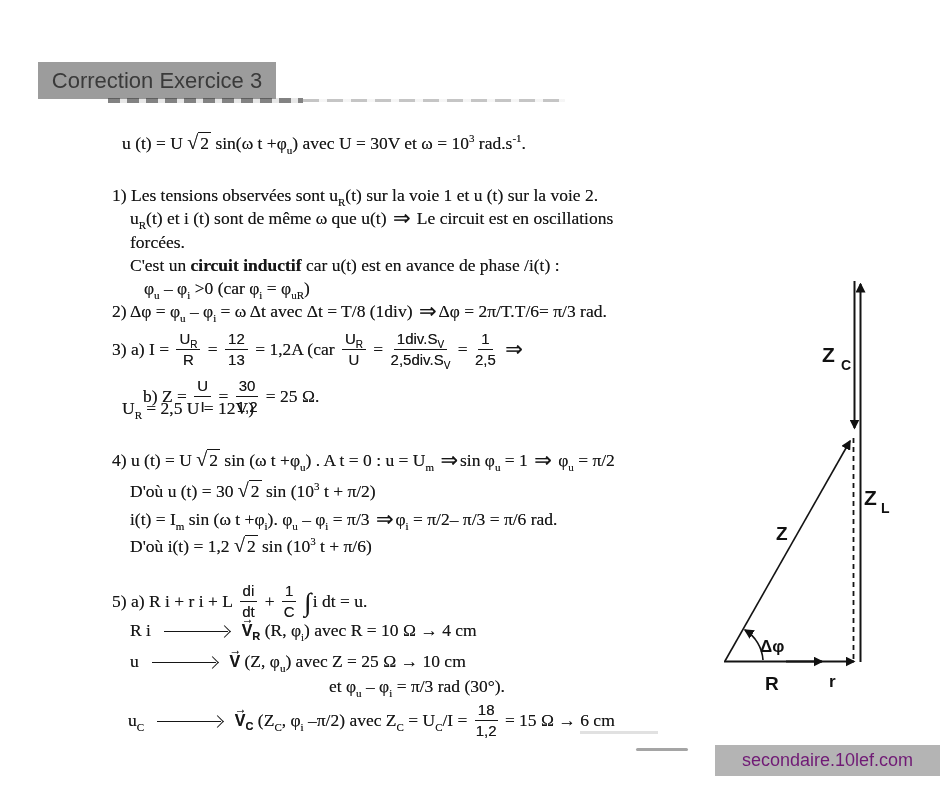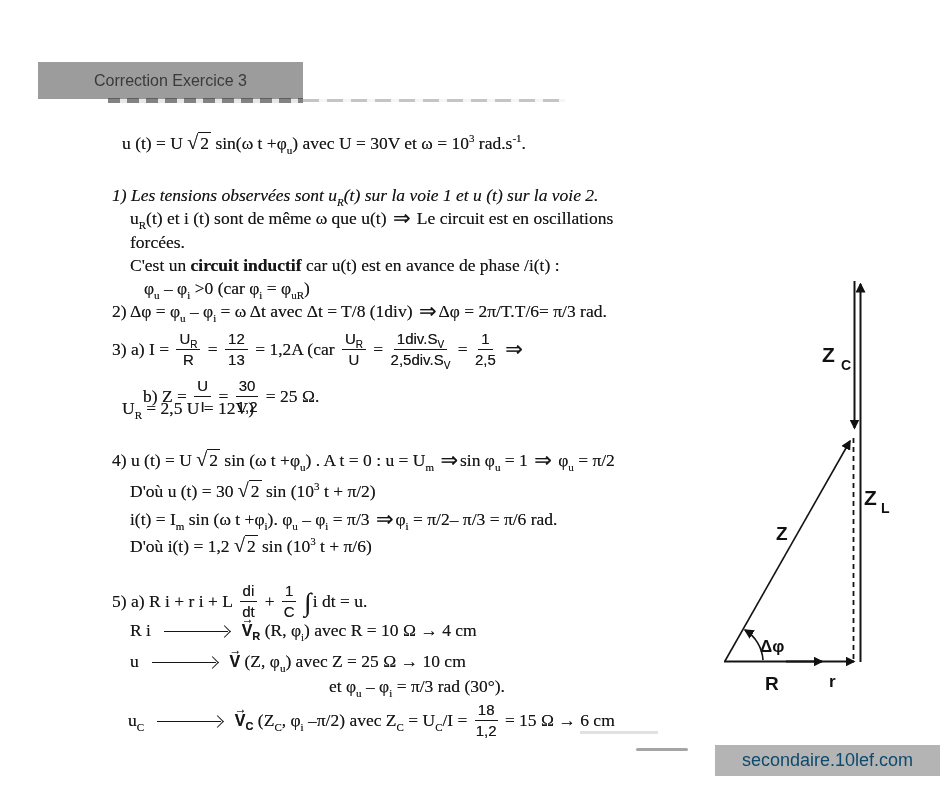--- a/index.html
+++ b/index.html
@@ -1,23 +1,23 @@
 <!DOCTYPE html>
 <html><head>
 <meta charset="utf-8">
 <style>
   html,body{margin:0;padding:0;background:#fff;}
   .page{position:relative;width:940px;height:788px;background:#ffffff;overflow:hidden;
         font-family:"Liberation Serif",serif;color:#161616;}
-  .badge-header{position:absolute;left:38px;top:62px;width:265px;height:37px;background:#9c9c9c;
+  .badge-header{position:absolute;left:38px;top:62px;width:238px;height:37px;background:#9c9c9c;
         display:flex;align-items:center;justify-content:center;
-        font-family:"Liberation Sans",sans-serif;font-size:16px;color:#3a3a3a;}
+        font-family:"Liberation Sans",sans-serif;font-size:22px;color:#3a3a3a;}
   .badge-footer{position:absolute;left:715px;top:745px;width:225px;height:31px;background:#b4b4b4;
         display:flex;align-items:center;justify-content:center;
-        font-family:"Liberation Sans",sans-serif;font-size:18px;color:#0c4a6e;}
+        font-family:"Liberation Sans",sans-serif;font-size:18px;color:#701a75;}
   .streak-dark{position:absolute;left:108px;top:98px;width:195px;height:5px;opacity:.8;
         background:repeating-linear-gradient(90deg,rgba(60,60,60,.8) 0 12px,rgba(140,140,140,.25) 12px 19px);}
   .streak-light{position:absolute;left:303px;top:99px;width:262px;height:3px;opacity:.5;
         background:repeating-linear-gradient(90deg,rgba(90,90,90,.7) 0 16px,rgba(160,160,160,.2) 16px 24px);}
   .smudge-a{position:absolute;left:580px;top:731px;width:78px;height:3px;background:#bdbdbd;opacity:.45;}
   .smudge-b{position:absolute;left:636px;top:748px;width:52px;height:3px;background:#8f8f8f;opacity:.8;border-radius:2px;}
   .line{position:absolute;white-space:nowrap;font-size:17.5px;line-height:22px;
         text-shadow:0 0 .4px rgba(0,0,0,.55);}
   .line sub{font-size:11px;line-height:0;}
   .line sup{font-size:11px;line-height:0;}
@@ -49,21 +49,21 @@
 <div class="page">
 
   <div class="badge-header">
     <span>Correction Exercice 3</span>
   </div>
   <div class="streak-dark"></div>
   <div class="streak-light"></div>
 
   <div>
       <div class="line" style="left: 122px; top: 131px;"><span class="seg-t">u (t) = U </span><span class="sqrt"><span class="sqrt-sign">√</span><span class="sqrt-n">2</span></span><span class="seg-t">  sin(ω t +φ</span><sub class="seg-sub">u</sub><span class="seg-t">) avec U = 30V et ω = 10</span><sup class="seg-sup">3</sup><span class="seg-t"> rad.s</span><sup class="seg-sup">-1</sup><span class="seg-t">.</span></div>
-      <div class="line" style="left: 112px; top: 184px; font-style: italic;"><span class="seg-t">1) Les tensions observées sont u</span><sub class="seg-sub">R</sub><span class="seg-t">(t) sur la voie 1 et u (t) sur la voie 2.</span></div>
+      <div class="line" style="left: 112px; top: 184px;"><span class="seg-t">1) Les tensions observées sont u</span><sub class="seg-sub">R</sub><span class="seg-t">(t) sur la voie 1 et u (t) sur la voie 2.</span></div>
       <div class="line" style="left: 130px; top: 207px;"><span class="seg-t">u</span><sub class="seg-sub">R</sub><span class="seg-t">(t) et i (t) sont de même ω que u(t) </span><span class="imply">⇒</span><span class="seg-t"> Le circuit est en oscillations</span></div>
       <div class="line" style="left: 130px; top: 231px;"><span class="seg-t">forcées.</span></div>
       <div class="line" style="left: 130px; top: 254px;"><span class="seg-t">C'est un </span><span class="seg-b">circuit inductif</span><span class="seg-t"> car u(t) est en avance de phase /i(t) :</span></div>
       <div class="line" style="left: 144px; top: 277px;"><span class="seg-t">φ</span><sub class="seg-sub">u</sub><span class="seg-t"> – φ</span><sub class="seg-sub">i</sub><span class="seg-t"> &gt;0 (car φ</span><sub class="seg-sub">i</sub><span class="seg-t"> = φ</span><sub class="seg-sub">uR</sub><span class="seg-t">)</span></div>
       <div class="line" style="left: 112px; top: 300px;"><span class="seg-t">2) Δφ = φ</span><sub class="seg-sub">u</sub><span class="seg-t"> – φ</span><sub class="seg-sub">i</sub><span class="seg-t"> = ω Δt avec Δt = T/8 (1div) </span><span class="imply">⇒</span><span class="seg-t">Δφ = 2π/T.T/6= π/3 rad.</span></div>
       <div class="line" style="left: 112px; top: 332px;"><span class="seg-t">3) a) I = </span><span class="frac">
           <span class="num"><span class="seg-t">U</span><sub class="seg-sub">R</sub></span>
           <span class="den"><span class="seg-t">R</span></span>
         </span><span class="seg-t"> = </span><span class="frac">
           <span class="num"><span class="seg-t">12</span></span>

